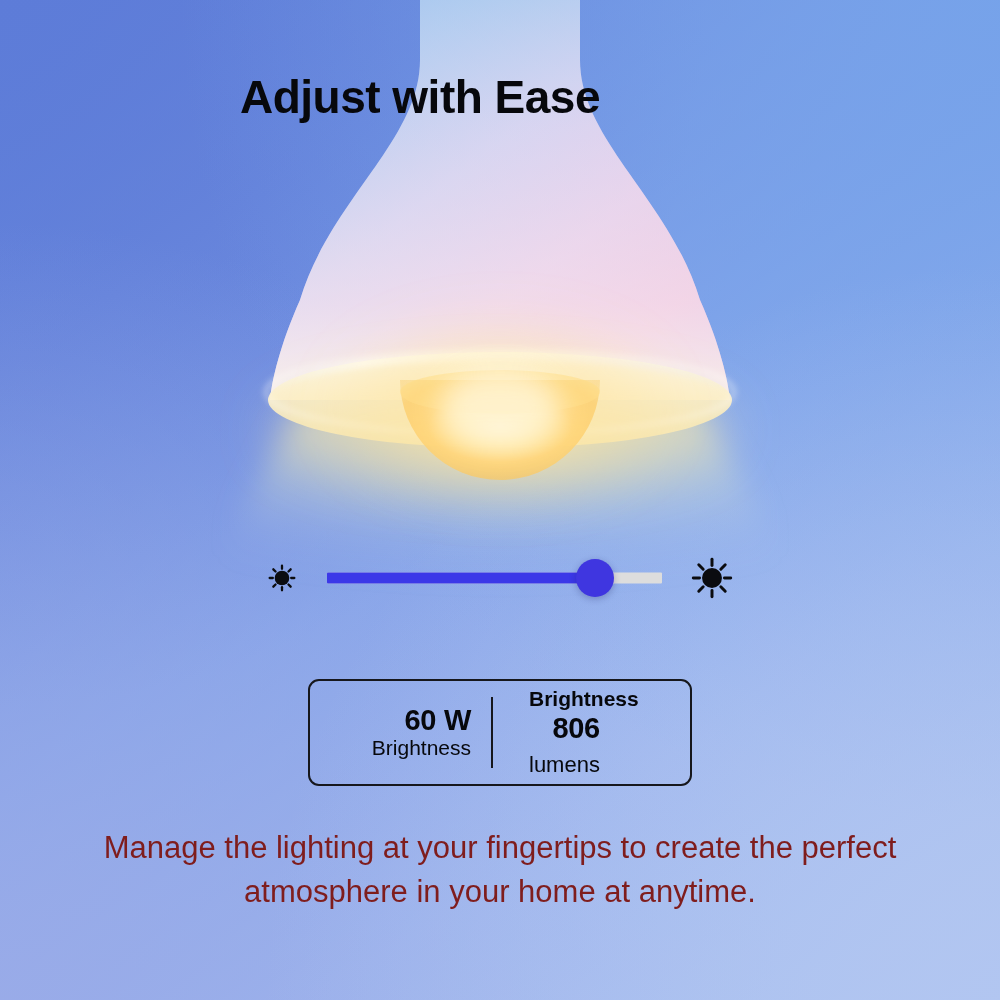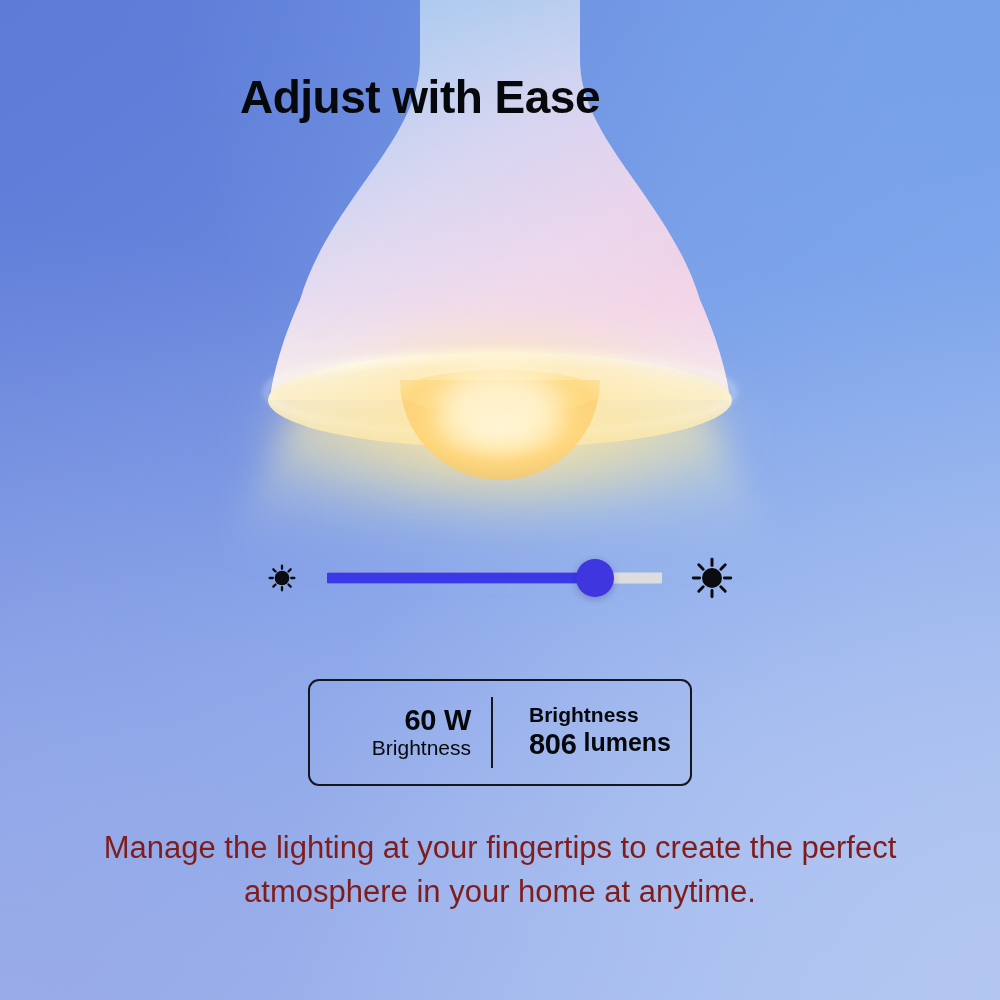--- a/index.html
+++ b/index.html
@@ -156,32 +156,33 @@
     line-height: 1.12;
     letter-spacing: -0.3px;
   }
   .spec-small {
     font-size: 21px;
     font-weight: 400;
     line-height: 1.18;
   }
   .spec-line {
     display: flex;
-    align-items: flex-start;
+    align-items: flex-end;
     gap: 7px;
     line-height: 1.15;
+    flex-direction: column;
   }
   .spec-line .big {
     font-size: 29px;
     font-weight: 700;
     letter-spacing: -0.3px;
   }
   .spec-line .small {
-    font-size: 25px;
-    font-weight: 700;
+    font-size: 22px;
+    font-weight: 400;
   }
 
   
   .caption {
     position: absolute;
     left: 80px;
     top: 826px;
     width: 840px;
     text-align: center;
     font-size: 31px;

